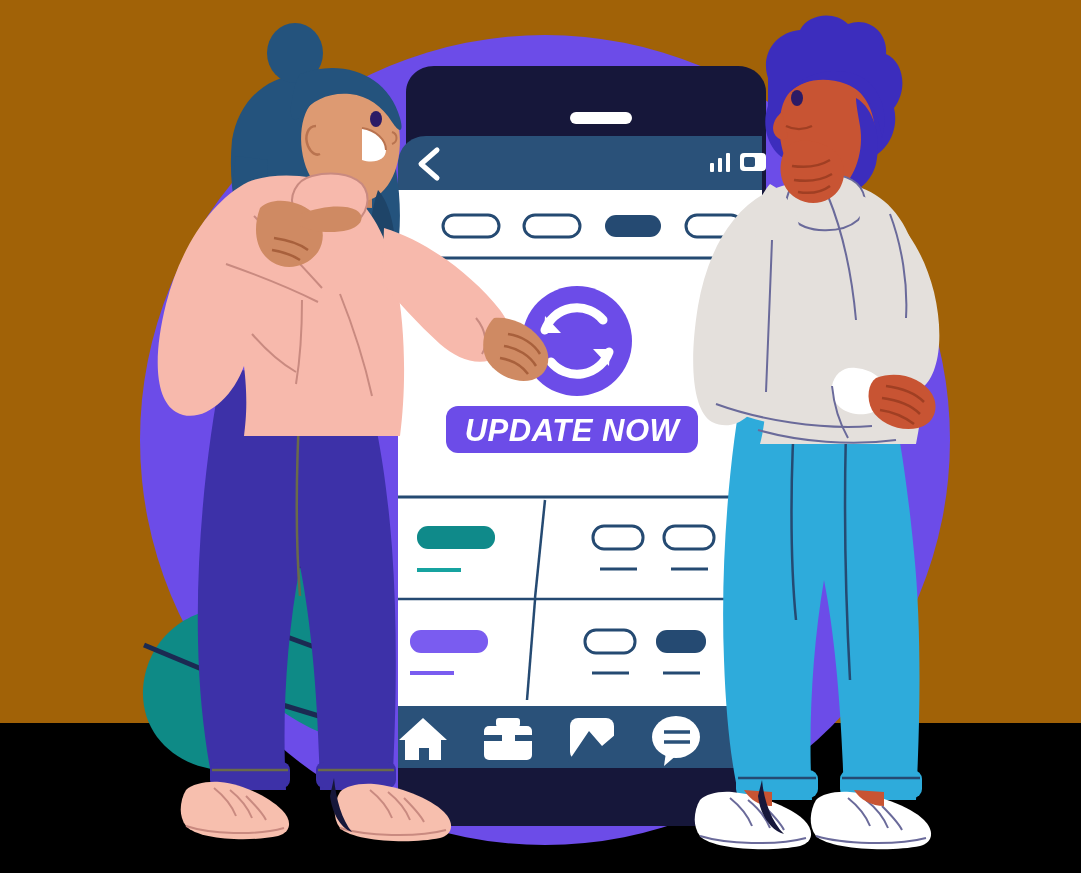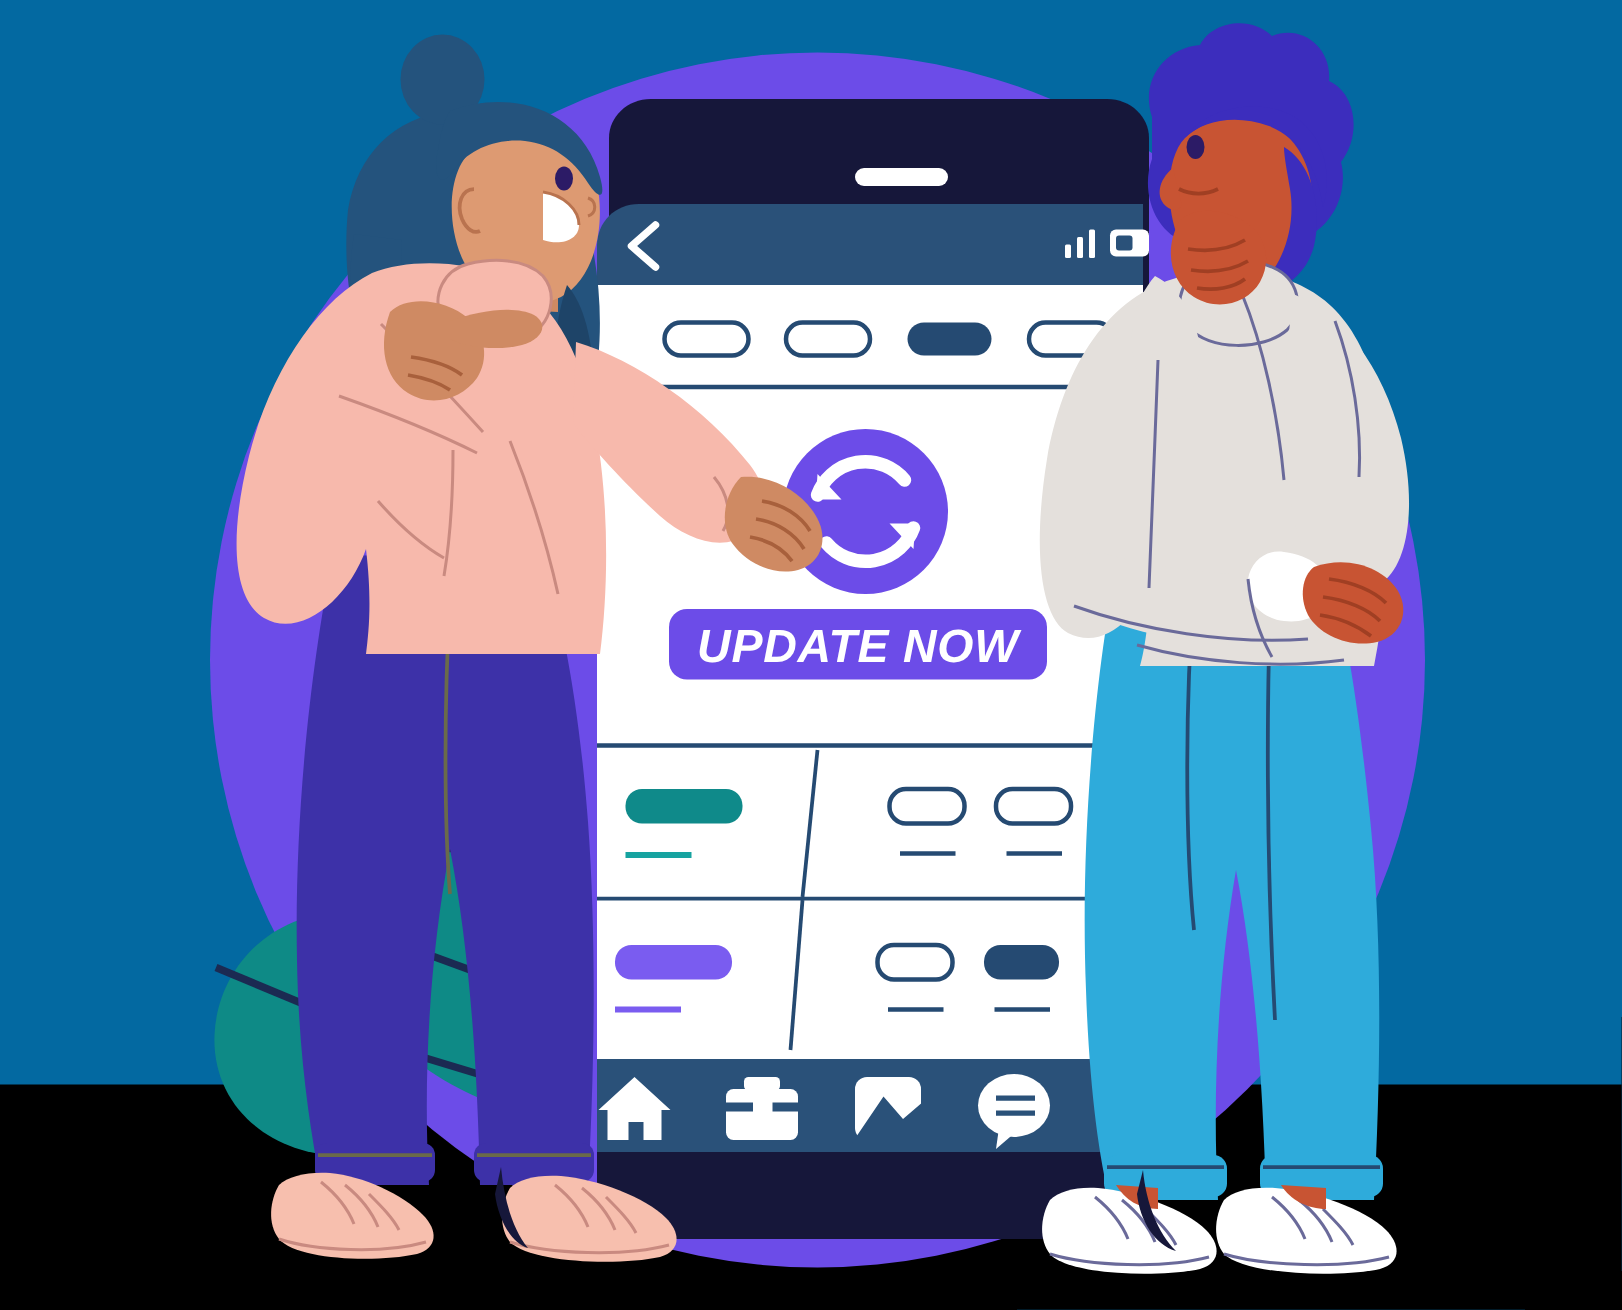--- a/index.html
+++ b/index.html
@@ -10,21 +10,21 @@
   body {
     width: 1081px;
     height: 873px;
     overflow: hidden;
     font-family: "Liberation Sans", sans-serif;
   }
   #scene {
     position: relative;
     width: 1081px;
     height: 723px;
-    background: #0369a1;
+    background: #a16207;
   }
   #scene svg.layer {
     position: absolute;
     top: 0;
     left: 0;
     width: 1081px;
     height: 873px;
   }
   .update-btn-label {
     font-family: "Liberation Sans", sans-serif;

